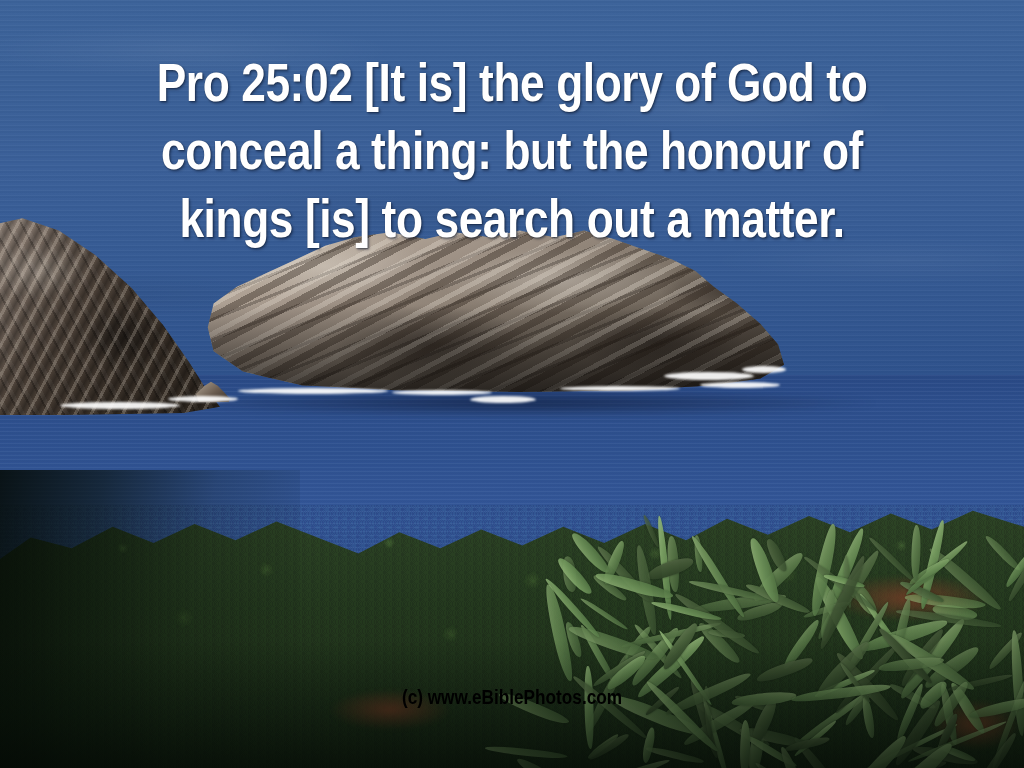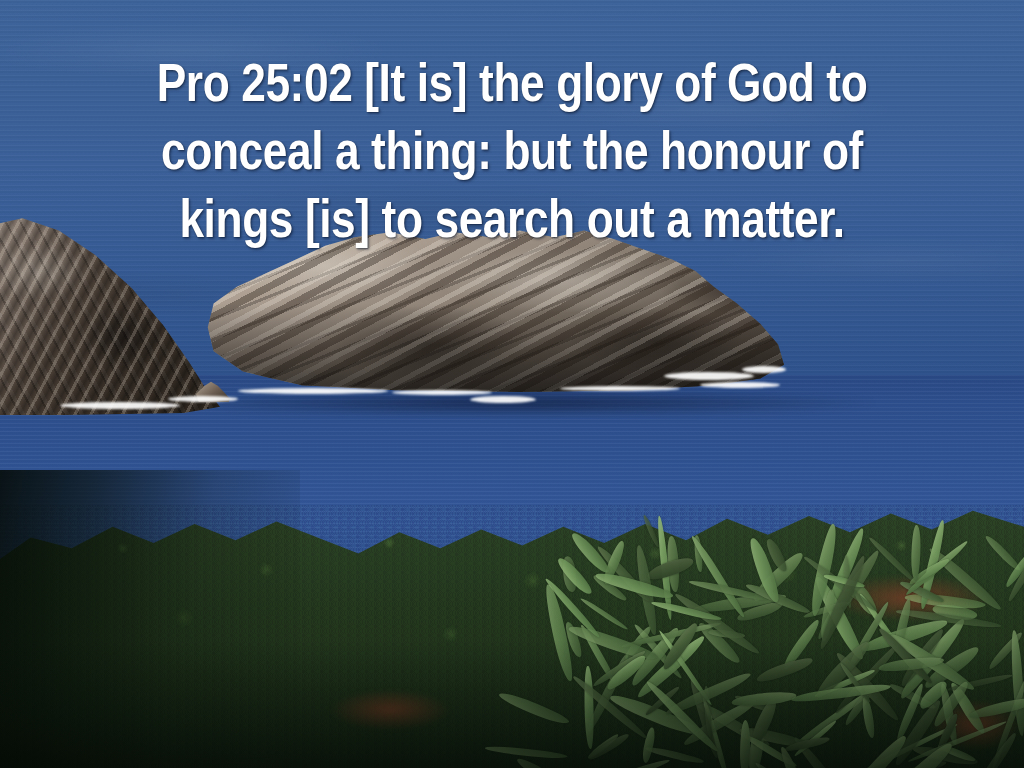--- a/index.html
+++ b/index.html
@@ -457,14 +457,17 @@
 
   <div id="veg-dark-left"></div>
   <div id="veg-dark-bottom"></div>
 
   <div id="verse">
     <span class="verse-line">Pro 25:02 [It is] the glory of God to</span>
     <span class="verse-line">conceal a thing: but the honour of</span>
     <span class="verse-line">kings [is] to search out a matter.</span>
   </div>
 
+  <div id="watermark">
+    <span>(c) www.eBiblePhotos.com</span>
+  </div>
 
 </div>
 
 </body></html>

